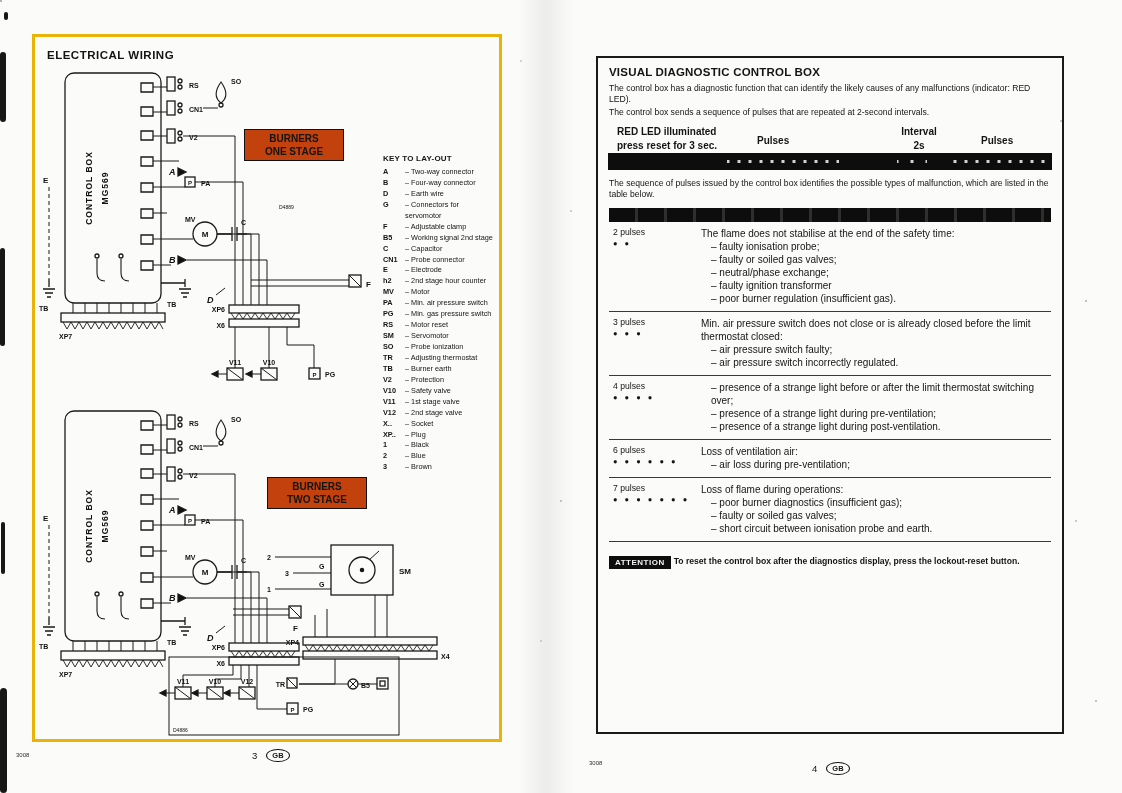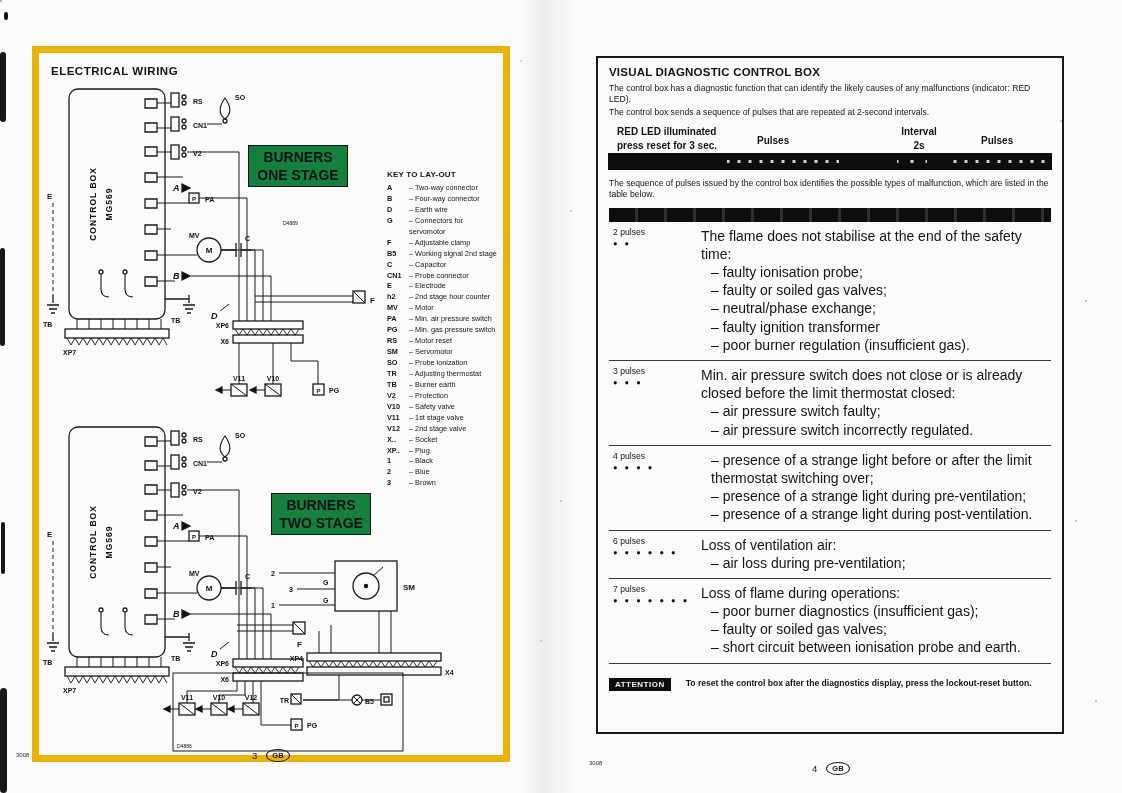--- a/index.html
+++ b/index.html
@@ -9,32 +9,32 @@
     font-family:"Liberation Sans", sans-serif;
   }
   .fold{position:absolute;left:518px;top:0;width:56px;height:793px;
     background:linear-gradient(to right,rgba(0,0,0,0),rgba(0,0,0,0.06),rgba(0,0,0,0));pointer-events:none}
   .smud{position:absolute;background:#171717;border-radius:4px}
   .noise{position:absolute;left:0;top:0;width:2px;height:2px;border-radius:50%;background:#9a9a9a;
     box-shadow:1060px 120px #b5b5b5,1085px 300px #aeaeae,570px 210px #c0c0c0,560px 500px #b5b5b5,
                1075px 520px #bdbdbd,540px 640px #c2c2c2,1095px 700px #b0b0b0,520px 60px #c6c6c6}
 
   
-  .frame{position:absolute;left:32px;top:46px;width:464px;height:702px;border:7px solid #eab308;background:transparent}
+  .frame{position:absolute;left:32px;top:34px;width:464px;height:702px;border:3px solid #eab308;background:transparent}
   .lp-title{position:absolute;left:12px;top:12px;font-size:11.5px;font-weight:bold;letter-spacing:.5px}
   svg.wiring{position:absolute;left:0;top:0}
   svg text{font-family:"Liberation Sans",sans-serif;fill:#111;stroke:none}
   .b7{font-size:7px;font-weight:bold}
   .b8{font-size:8px;font-weight:bold}
   .b9{font-size:9px;font-weight:bold;font-style:italic}
   .t6{font-size:6px;font-weight:bold}
   .t5{font-size:5px}
   .vb{font-size:8.5px;font-weight:bold;letter-spacing:1px}
-  .banner{position:absolute;border:1.6px solid #111;text-align:center;font-weight:bold;font-size:14px;
-    line-height:1.3;white-space:pre-line;padding:2px 4px;background:#15803d}
+  .banner{position:absolute;border:1.6px solid #111;text-align:center;font-weight:bold;font-size:10px;
+    line-height:1.3;white-space:pre-line;padding:2px 4px;background:#c2410c}
   .banner1{left:209px;top:92px;width:90px}
   .banner2{left:232px;top:440px;width:90px}
   .key{position:absolute;left:348px;top:116px;width:114px;font-size:7.3px;line-height:1.5}
   .key-title{font-weight:bold;font-size:8px;margin-bottom:2px;letter-spacing:.2px}
   .krow{display:flex}
   .ks{width:22px;font-weight:bold;flex:none}
   .kd{flex:1}
 
   
   .rbox{position:absolute;left:596px;top:56px;width:468px;height:678px;border:2px solid #1a1a1a;
@@ -55,23 +55,23 @@
   .dots-a{left:118px;width:112px}
   .dots-m{left:288px;width:30px;background-size:15px 9px}
   .dots-b{left:344px;width:92px}
   .thead-bar{height:14px;background:#0d0d0d;margin-top:7px;position:relative;overflow:hidden}
   .thead-bar::after{content:"";position:absolute;inset:0;
     background:repeating-linear-gradient(90deg,transparent 0 26px,rgba(255,255,255,.14) 26px 29px)}
   .trow{display:flex;border-bottom:1px solid #3a3a3a;padding:5px 0 6px}
   .tleft{width:92px;flex:none;padding-left:4px;box-sizing:border-box}
   .tlabel{font-size:8.6px}
   .tdots{font-size:7.5px;letter-spacing:2.5px;margin-top:2px}
-  .tright{flex:1;font-size:14px;line-height:1.3;padding-right:4px}
+  .tright{flex:1;font-size:10px;line-height:1.3;padding-right:4px}
   .titem{padding-left:10px}
-  .attn{display:flex;margin-top:14px;gap:15px;align-items:center}
+  .attn{display:flex;margin-top:14px;gap:3px;align-items:center}
   .attn-label{background:#0d0d0d;color:#f2f2f2;font-size:8px;font-weight:bold;padding:2px 6px;letter-spacing:.5px}
   .attn-text{font-size:8.6px;font-weight:bold;line-height:1.35;max-width:400px}
 
   
   .f-code{position:absolute;font-size:6px;color:#2e2e2e}
   .f-num{position:absolute;font-size:9.5px;display:flex;align-items:center;gap:9px}
   .gb{border:1.2px solid #141414;border-radius:50%;padding:1px 5px;font-size:7.5px;font-weight:bold}
 </style>
 </head>
 <body>

